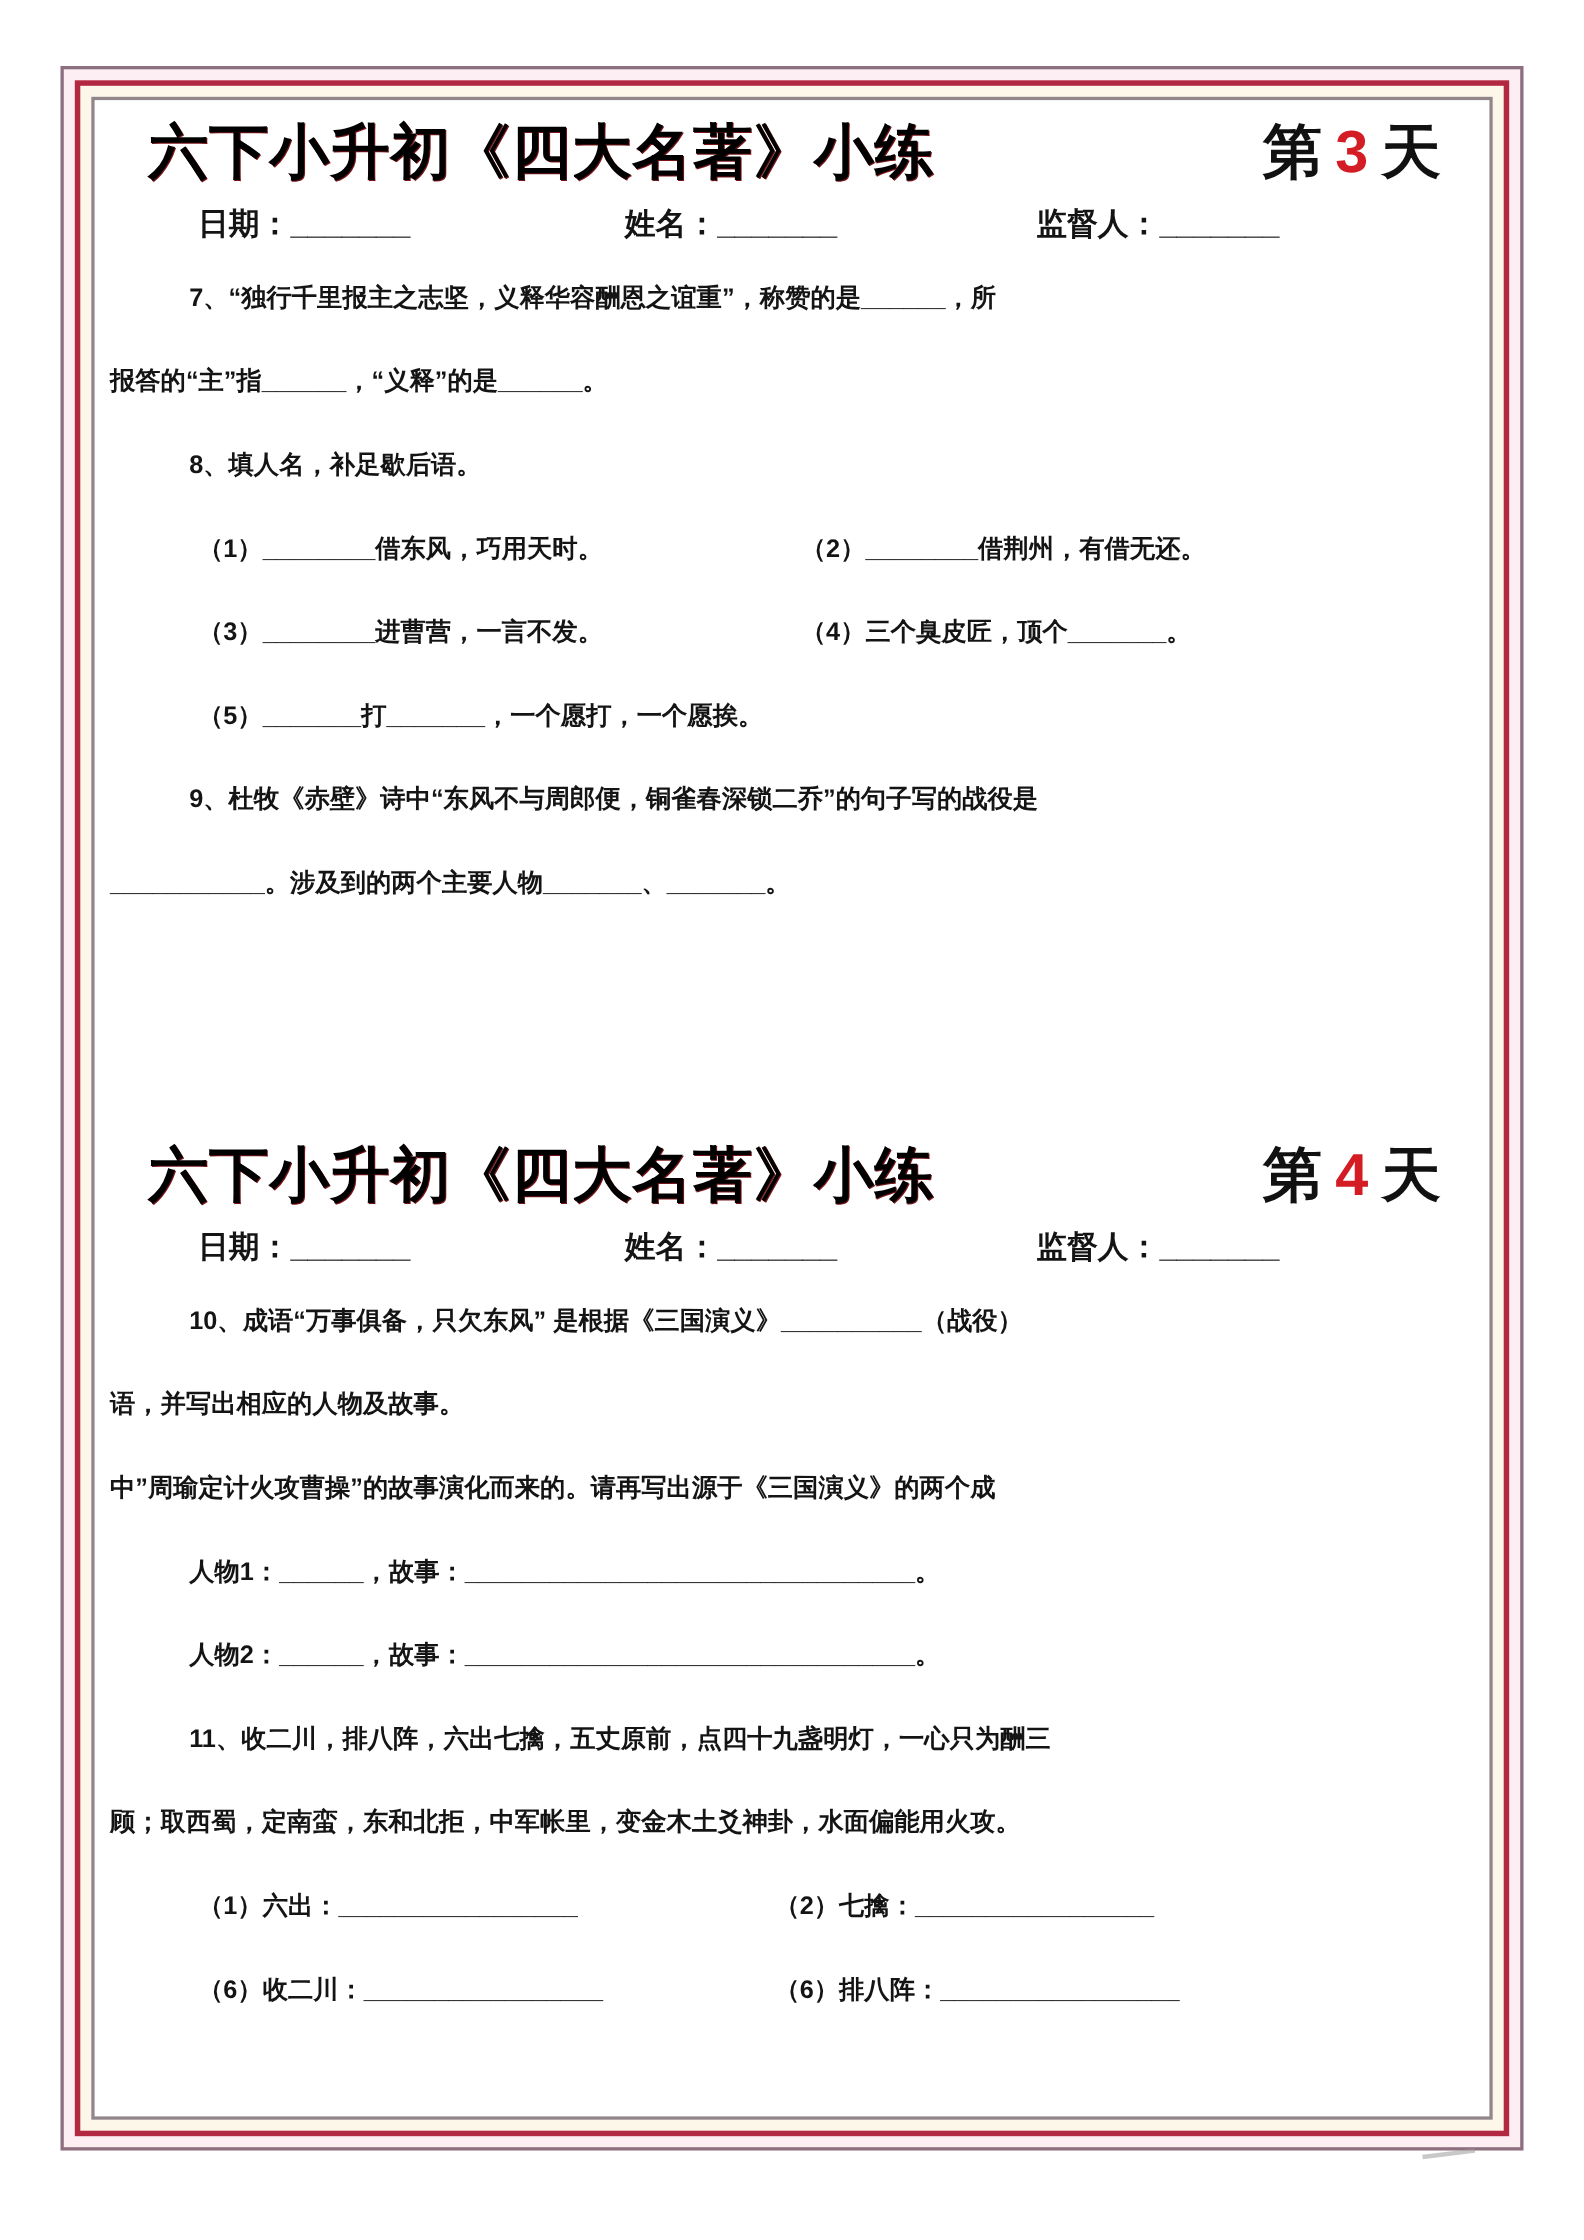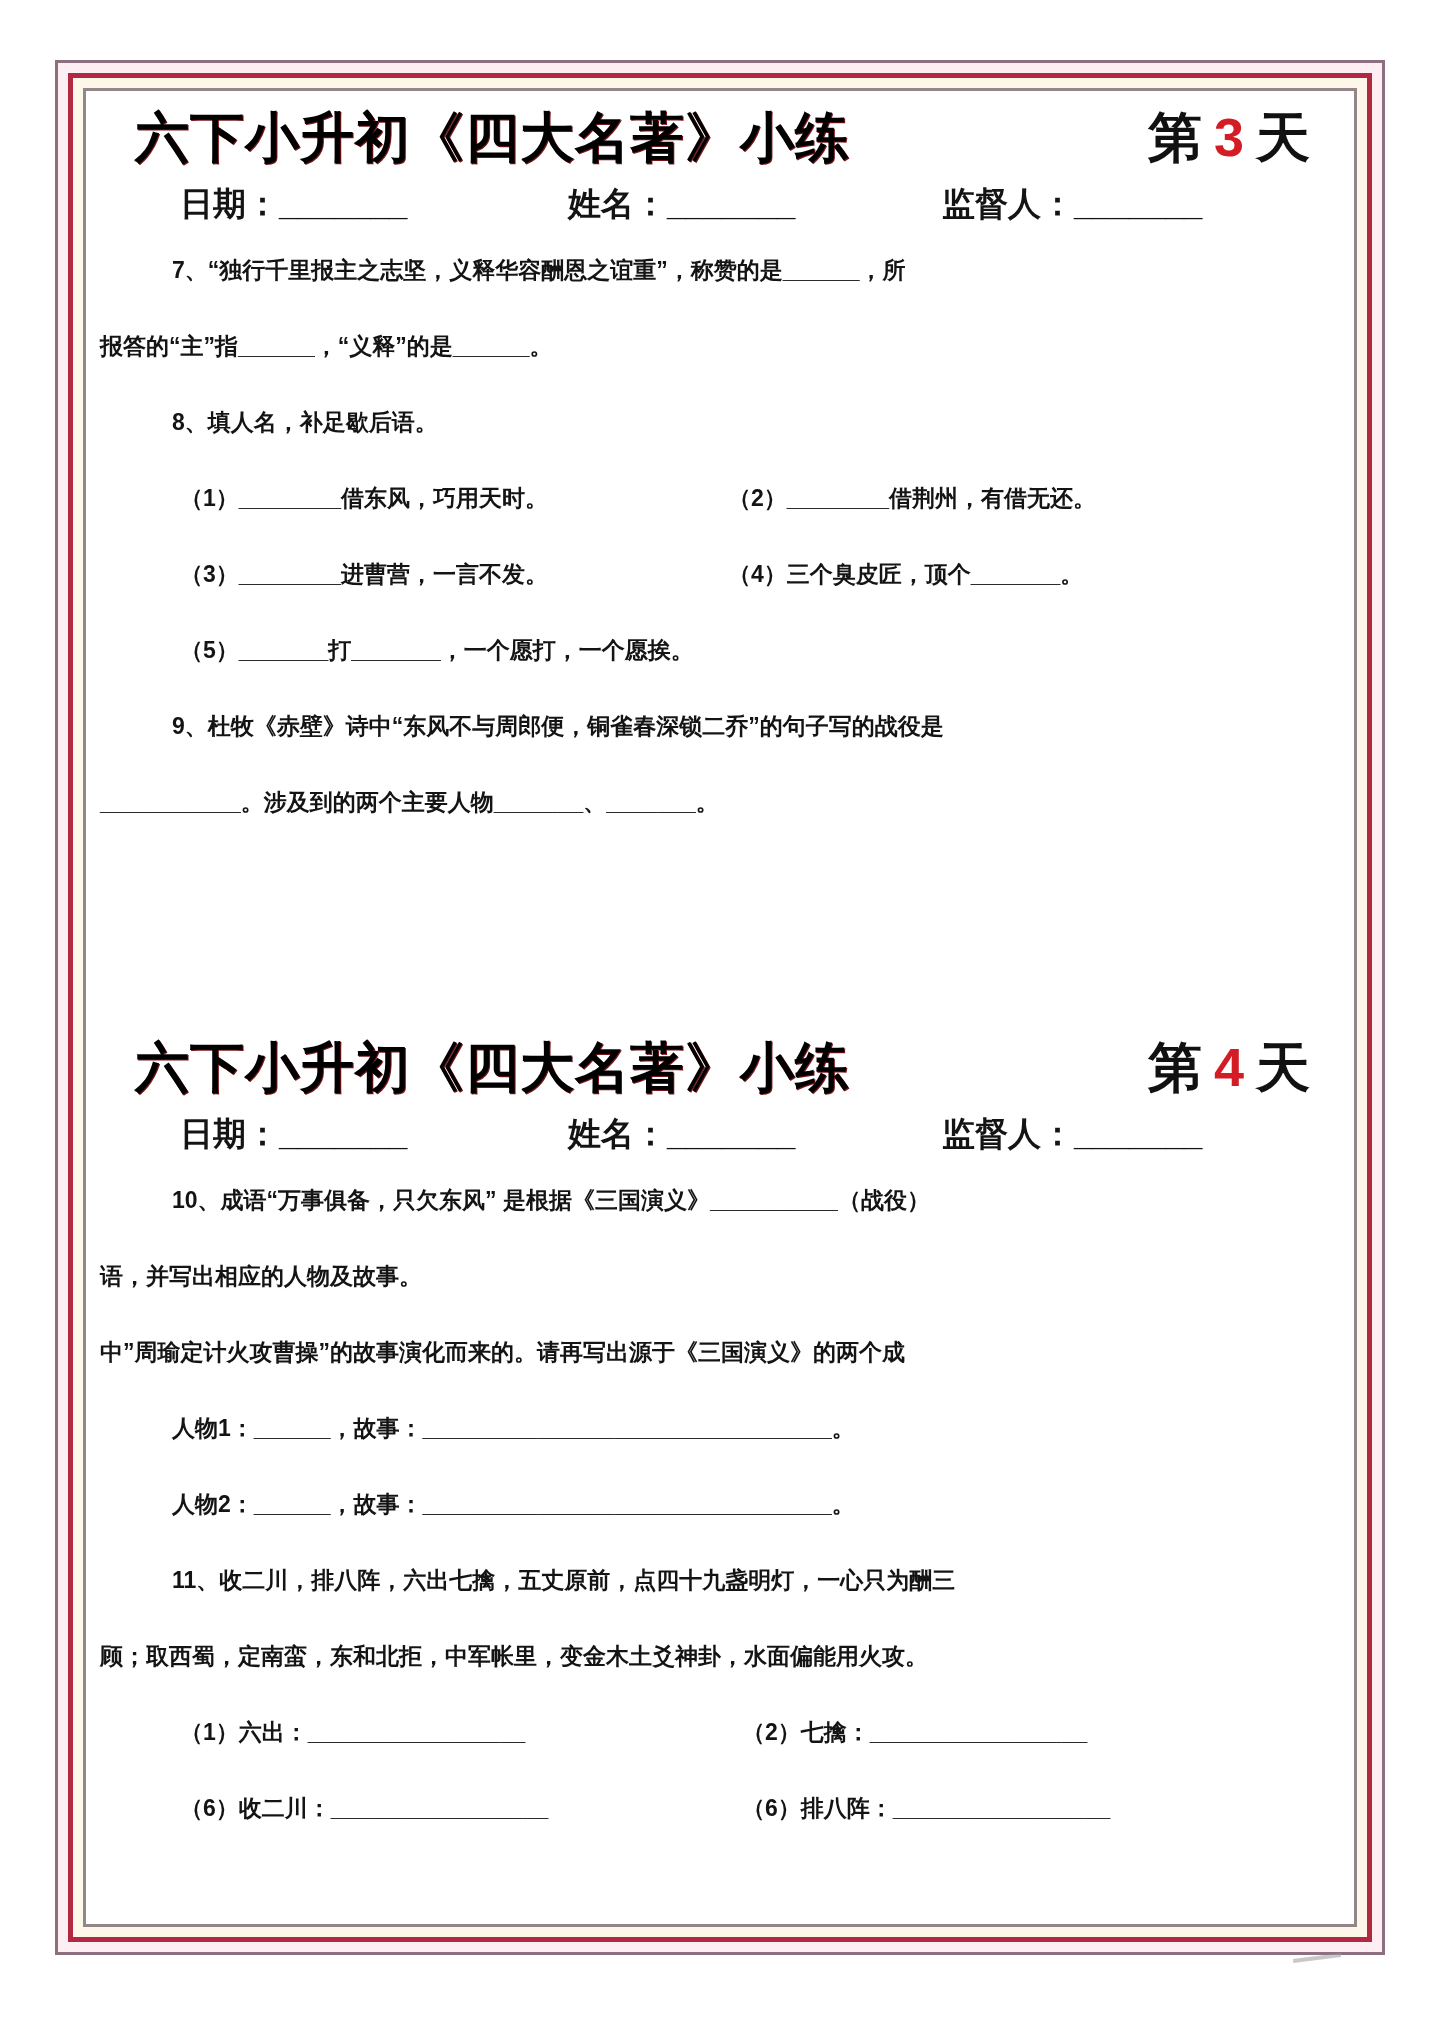--- a/index.html
+++ b/index.html
@@ -31,33 +31,33 @@
     height:76px; padding:0 30px 0 35px; white-space:nowrap;
   }
   .title-main {
     font-size:54px; font-weight:bold; color:#000000; letter-spacing:1px;
     text-shadow:1px 1px 0 #7a1418;
   }
   .title-day { font-size:54px; font-weight:bold; color:#111; }
   .day-num  { color:#d41c24; padding:0 12px; }
   .fields {
     position:relative; height:56px; line-height:56px;
-    font-size:33px; font-weight:bold; padding-left:80px; white-space:nowrap;
+    font-size:28px; font-weight:bold; padding-left:80px; white-space:nowrap;
   }
   .fields .f2 { position:absolute; left:468px; top:0; }
   .fields .f3 { position:absolute; left:842px; top:0; }
   .line {
     position:relative; height:76px; line-height:76px;
     font-size:23px; font-weight:bold; white-space:nowrap;
   }
   .ind  { padding-left:72px; }
   .ind8 { padding-left:80px; }
   .col2 { position:absolute; top:0; }
   .c668 { left:628px; }
-  .c607 { left:642px; }
+  .c607 { left:604px; }
   .spacer { height:190px; }
   
   .smudge {
     position:absolute; left:1393px; top:1912px; width:47px; height:62px;
     background:#ffffff;
   }
   .smudge-mark {
     position:absolute; left:1293px; top:1956px; width:48px; height:4px;
     background:#9a9a9a; opacity:.55; transform:rotate(-7deg);
   }

